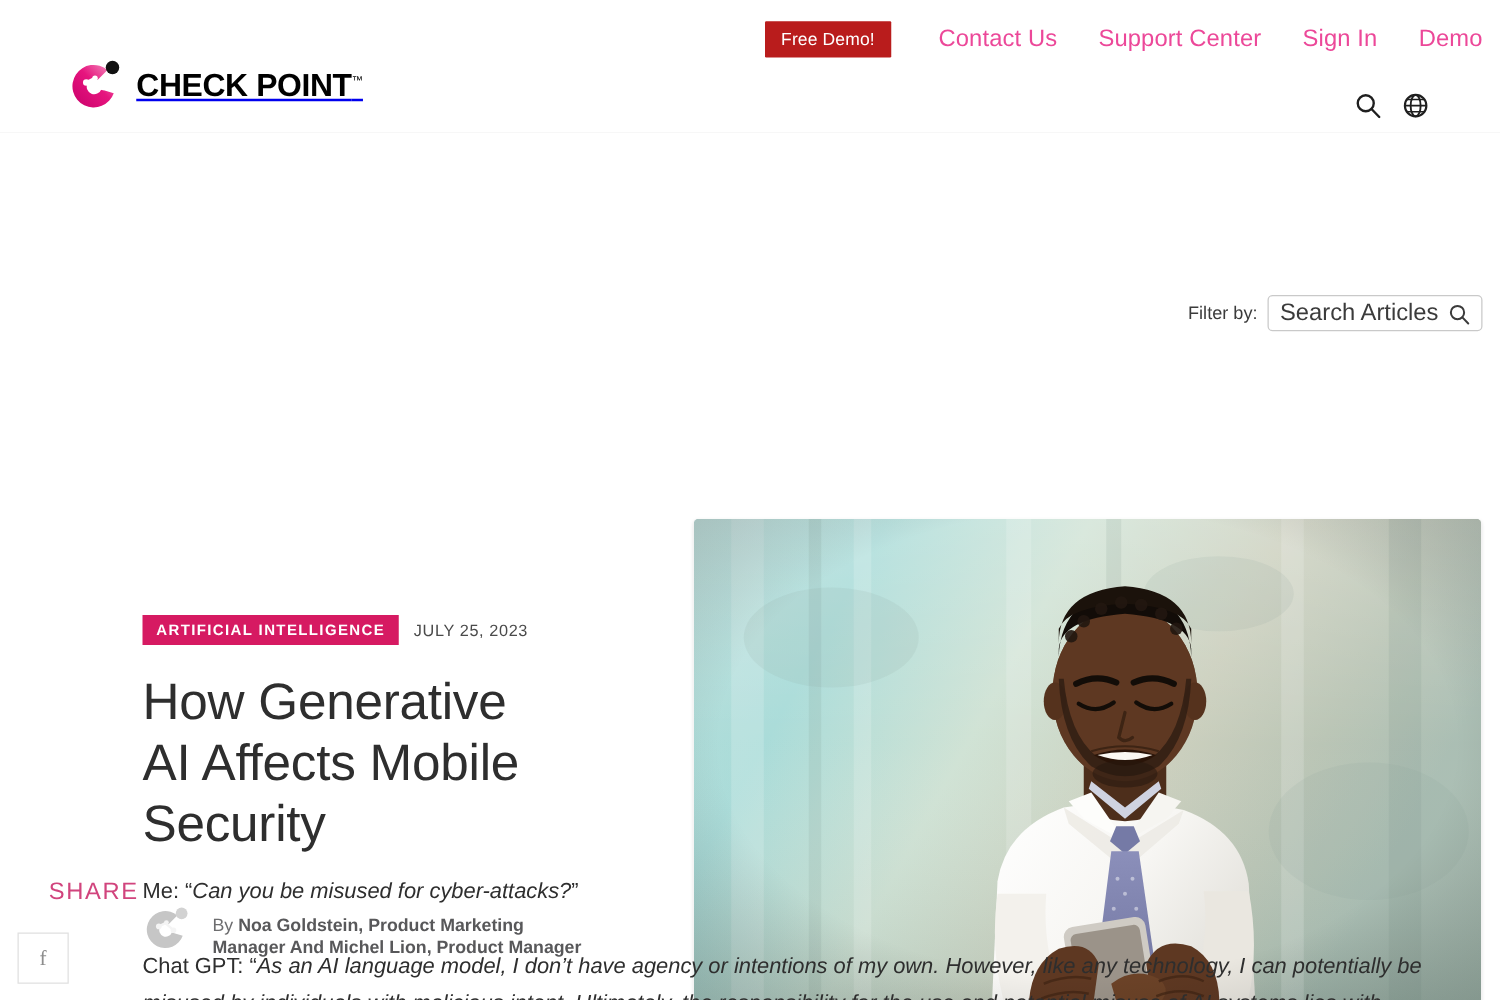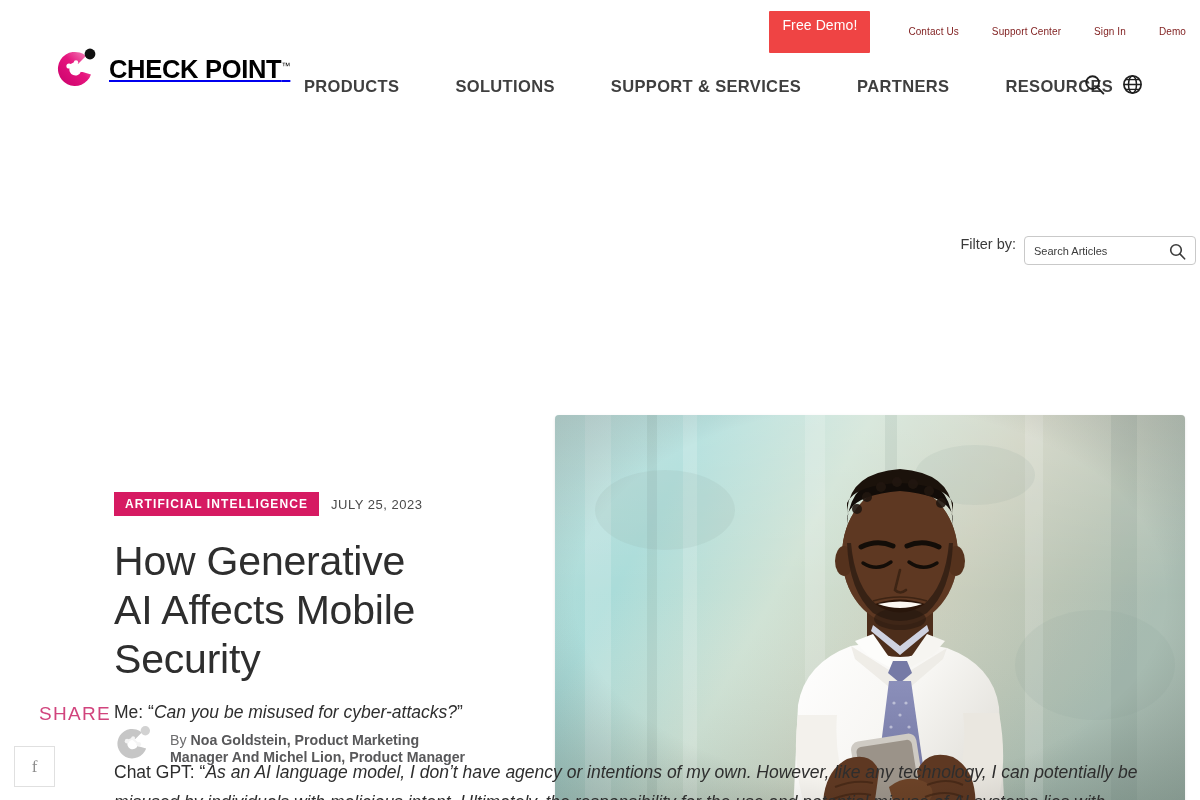--- a/index.html
+++ b/index.html
@@ -25,35 +25,35 @@
     background: linear-gradient(to bottom, rgba(0,0,0,0.13), rgba(0,0,0,0));
   }
 
   
   .util-nav {
     position: absolute; right: 14px; top: 17px;
     display: flex; align-items: center; gap: 0;
     height: 29px;
   }
   .free-demo-btn {
-    background: #ef4444;
+    background: #b91c1c;
     color: #ffffff;
     font-size: 14px;
     font-weight: 400;
     letter-spacing: 0.1px;
-    padding: 7px 13px 21px 13px;
+    padding: 7px 13px 8px 13px;
     border: none;
     cursor: pointer;
     line-height: 1;
     margin-right: 38px;
     border-radius: 1px;
   }
   .util-link {
-    color: #7f1d1d;
-    font-size: 10px;
+    color: #ec4899;
+    font-size: 19px;
     text-decoration: none;
     margin-left: 33px;
     white-space: nowrap;
     letter-spacing: 0.1px;
   }
   .util-link:first-of-type { margin-left: 0; }
 
   
   .logo-wrap {
     position: absolute; left: 54px; top: 44px;
@@ -108,22 +108,22 @@
     font-size: 14.5px;
     color: #3b3b3b;
     white-space: nowrap;
     letter-spacing: 0.05px;
   }
   .crumb-link { color: #e2145c; text-decoration: none; }
   .crumb-sep { color: #7a7a7a; margin: 0 3px; }
   .crumb-current { color: #3b3b3b; }
 
   .filter-group {
-    position: absolute; right: 4px; top: 130px;
-    display: flex; 
+    position: absolute; right: 14px; top: 130px;
+    display: flex; align-items: center;
   }
   .filter-label {
     font-size: 14.5px;
     color: #3b3b3b;
     margin-right: 8px;
     white-space: nowrap;
   }
   .select-box {
     position: relative;
     width: 169px; height: 29px;
@@ -146,21 +146,21 @@
     position: relative;
     width: 172px; height: 29px;
     border: 1px solid #c9c9c9;
     border-radius: 4px;
     background: #fff;
     display: flex; align-items: center;
   }
   .search-box input {
     border: none; outline: none;
     font-family: "Liberation Sans", sans-serif;
-    font-size: 11px;
+    font-size: 19px;
     color: #3b3b3b;
     width: 140px;
     padding: 0 0 0 9px;
     background: transparent;
   }
   .search-box input::placeholder { color: #3b3b3b; opacity: 1; }
   .search-ico-abs { position: absolute; right: 9px; top: 6px; }
 
   
   .article-row {
@@ -284,27 +284,20 @@
         <circle cx="36" cy="10" r="5.4" fill="#111111"></circle>
         <path d="M15,22 L21,19 L28,25" stroke="#ffffff" stroke-width="2.2" fill="none" stroke-linecap="round"></path>
         <circle cx="15" cy="22" r="2.6" fill="#ffffff"></circle>
         <circle cx="22" cy="18.5" r="2.2" fill="#ffffff"></circle>
         <circle cx="28.5" cy="25.5" r="2.6" fill="#ffffff"></circle>
       </svg>
     </span>
     <span class="logo-text"><span>CHECK POINT</span><span class="logo-tm">™</span></span>
   </a>
 
-  <nav class="main-nav">
-    <a class="nav-item" href="#">PRODUCTS</a>
-    <a class="nav-item" href="#">SOLUTIONS</a>
-    <a class="nav-item" href="#">SUPPORT &amp; SERVICES</a>
-    <a class="nav-item" href="#">PARTNERS</a>
-    <a class="nav-item" href="#">RESOURCES</a>
-  </nav>
 
   <div class="nav-icons">
     <span class="nav-icon">
       <svg width="21" height="21" viewBox="0 0 21 21">
         <circle cx="8.6" cy="8.6" r="6.4" stroke="#1f1f1f" stroke-width="1.9" fill="none"></circle>
         <line x1="13.4" y1="13.4" x2="19.4" y2="19.6" stroke="#1f1f1f" stroke-width="1.9" stroke-linecap="round"></line>
       </svg>
     </span>
     <span class="nav-icon">
       <svg width="21" height="21" viewBox="0 0 21 21">

